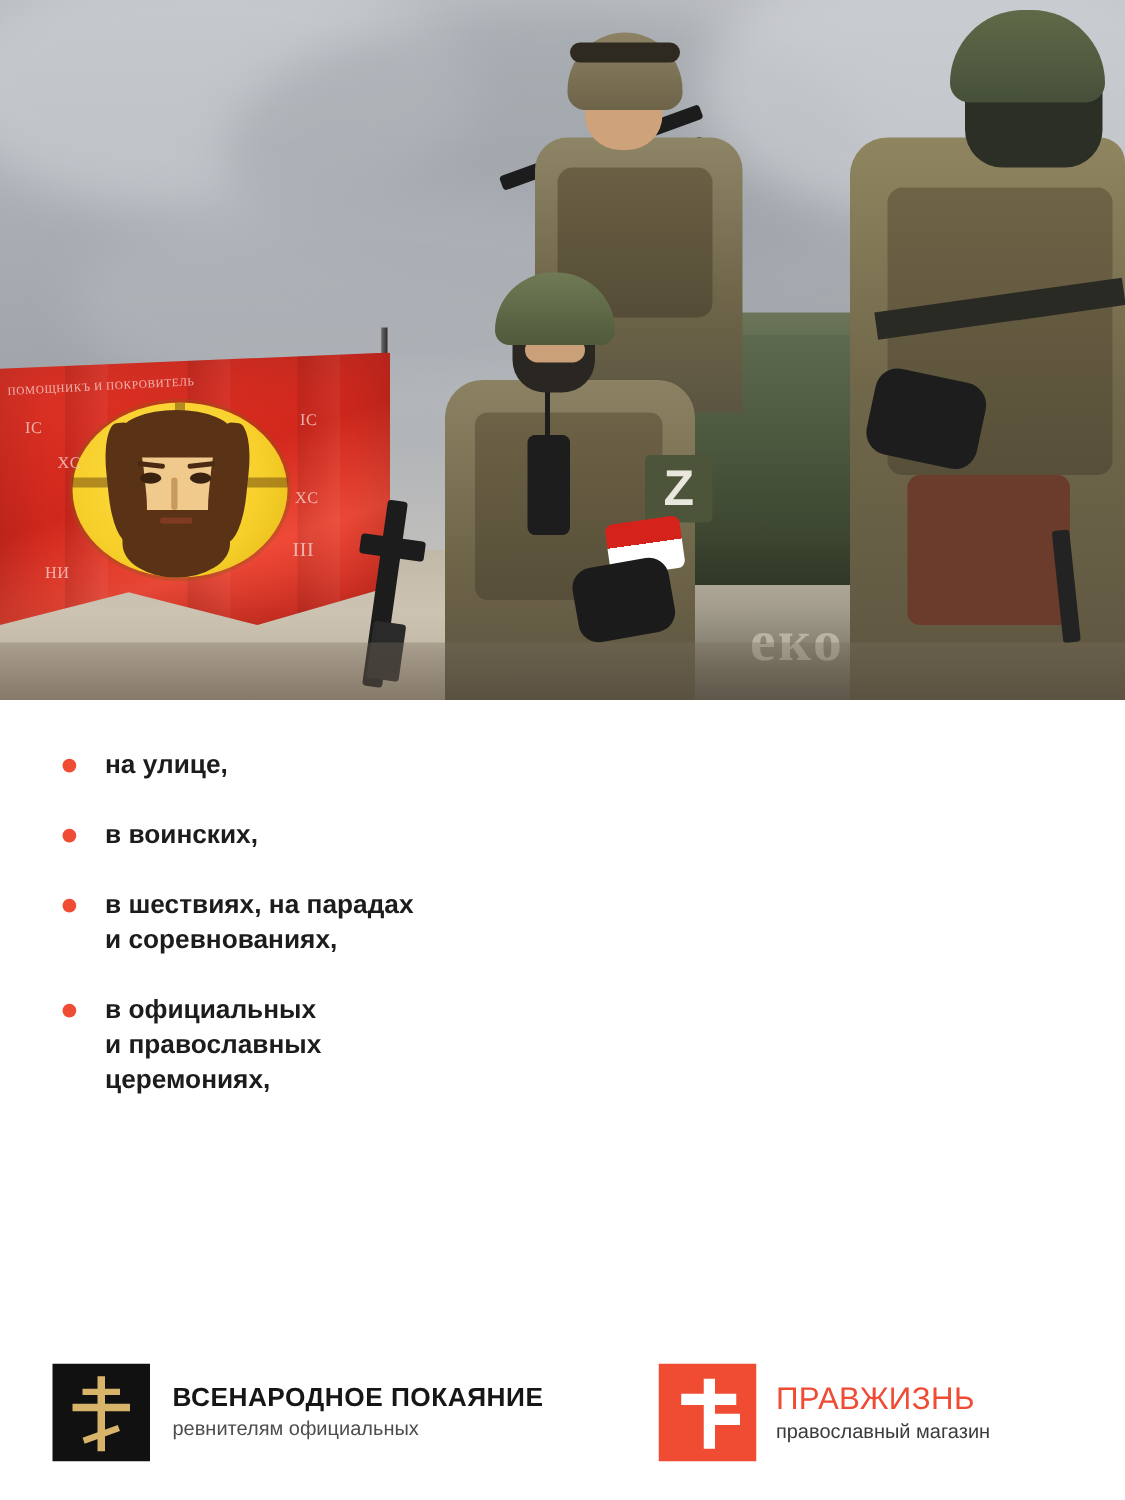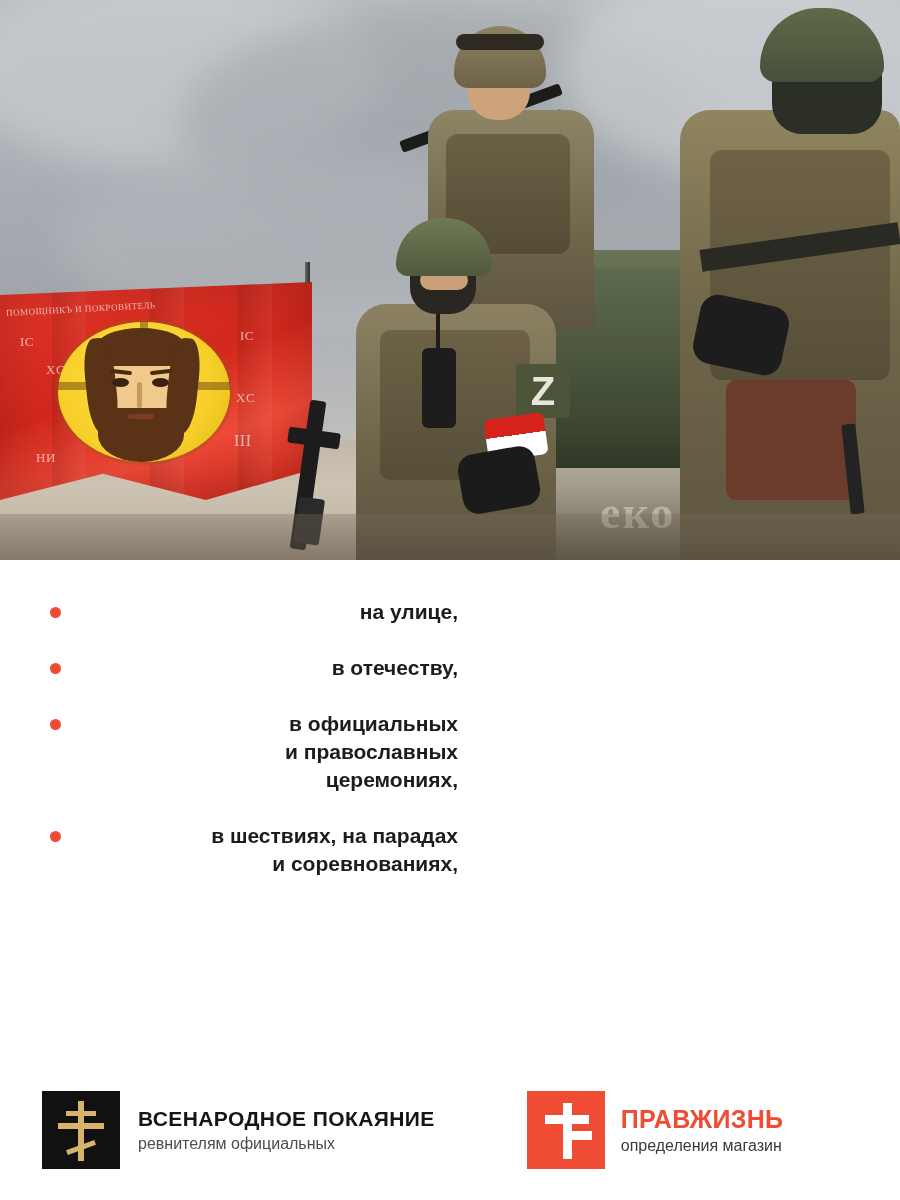--- a/index.html
+++ b/index.html
@@ -406,21 +406,20 @@
     box-sizing: border-box;
   }
   .col { width: 50%; }
   .col.left { padding-left: 8px; }
   .col.right { padding-left: 66px; }
 
   ul.bullets {
     list-style: none;
     margin: 0;
     padding: 0;
-    text-align: right;
   }
   ul.bullets li {
     position: relative;
     padding-left: 42px;
     margin-bottom: 28px;
     color: #1c1c1c;
     font-size: 21px;
     font-weight: 700;
     line-height: 1.33;
     white-space: pre-line;
@@ -513,21 +512,21 @@
   }
   .rc-h2 {
     position: absolute; left: 45px; top: 40px;
     width: 20px; height: 9px;
     background: #ffffff;
   }
   .brand-right .txt { margin-left: 16px; }
   .brand-right .t1 {
     color: #f04b33;
     font-size: 25px;
-    font-weight: 700;
+    font-weight: 400;
     letter-spacing: .3px;
   }
   .brand-right .t2 {
     color: #3a3a3a;
     font-size: 16px;
     margin-top: 3px;
   }
 </style>
 </head>
 <body>
@@ -625,26 +624,26 @@
 </div>
 
 <div class="content">
 
 
   <div class="cols">
 
     <div class="col left">
       <ul class="bullets">
         <li>на улице,</li>
-        <li>в отечеству,</li>
+        <li>в воинских,</li>
+        <li>в шествиях, на парадах
+и соревнованиях,</li>
         <li>в официальных
 и православных
 церемониях,</li>
-        <li>в шествиях, на парадах
-и соревнованиях,</li>
       </ul>
     </div>
 
 
   </div>
 
   <div class="footer">
 
     <div class="brand-left">
       <div class="logobox">
@@ -660,18 +659,18 @@
     </div>
 
     <div class="brand-right">
       <div class="logobox">
         <div class="rc-v"></div>
         <div class="rc-h1"></div>
         <div class="rc-h2"></div>
       </div>
       <div class="txt">
         <div class="t1">ПРАВЖИЗНЬ</div>
-        <div class="t2">определения магазин</div>
+        <div class="t2">православный магазин</div>
       </div>
     </div>
 
   </div>
 </div>
 
 </body></html>

